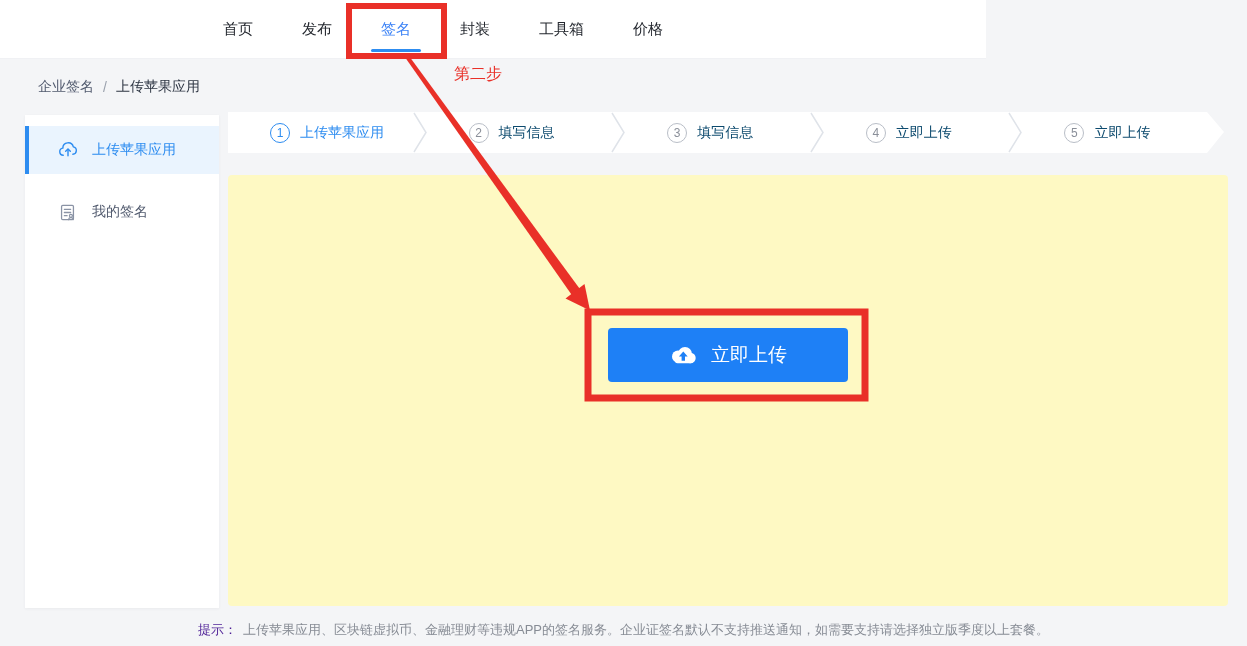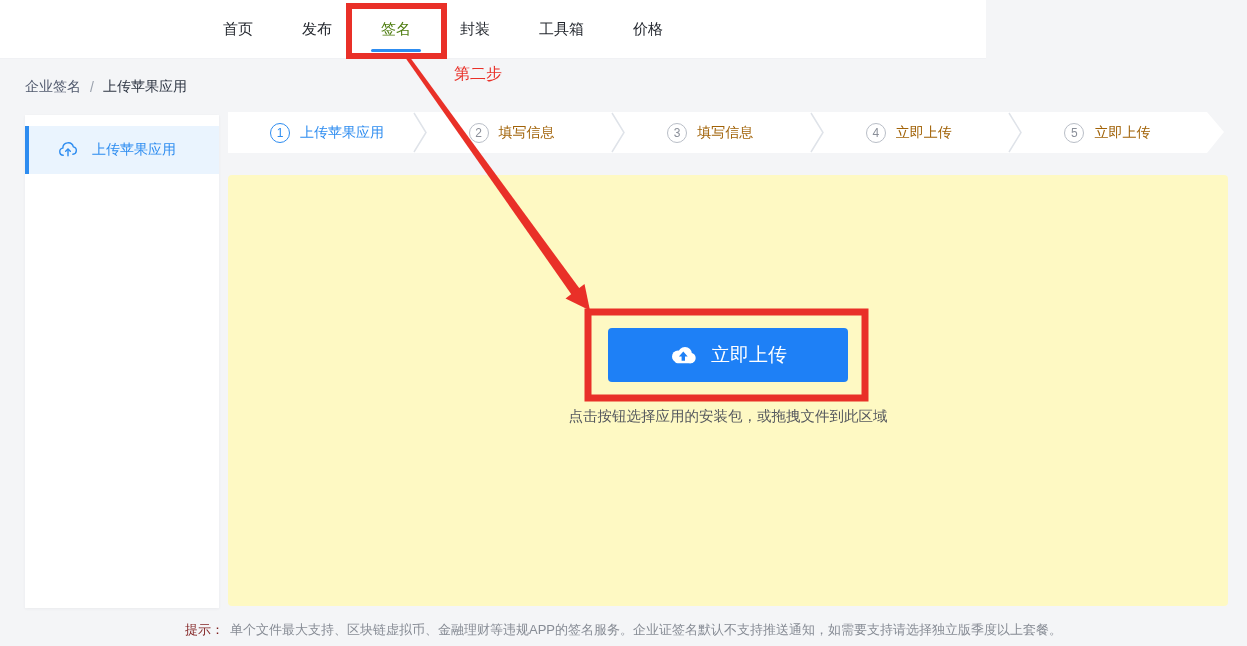--- a/index.html
+++ b/index.html
@@ -18,29 +18,29 @@
     background:#fff; border-bottom:1px solid #f0f1f4;
   }
   .nav {
     position:absolute; left:223px; top:0; height:59px;
     display:flex; align-items:center; gap:49px;
   }
   .nav-item {
     font-size:15px; color:#24282f; cursor:pointer;
     position:relative; white-space:nowrap;
   }
-  .nav-item.active { color:#4d7c0f;font-family:Liberation Serif, serif; }
+  .nav-item.active { color:#3b82f6;font-family:Liberation Serif, serif; }
   .nav-item.active::after {
     content:""; position:absolute; left:-10px; right:-10px; bottom:-13px;
     height:3px; background:#2d8cf0; border-radius:2px;
   }
 
   
   .breadcrumb {
-    position:absolute; left:25px; top:78px; font-size:14px; color:#515a6e;
+    position:absolute; left:38px; top:78px; font-size:14px; color:#515a6e;
     display:flex; gap:9px; align-items:center;
   }
   .crumb-link { cursor:pointer; color:#515a6e; }
   .crumb-sep { color:#9aa1ad; }
   .crumb-current { color:#2c3442; }
 
   
   .sidebar {
     position:absolute; left:25px; top:115px; width:194px; height:493px;
     background:#fff; box-shadow:0 1px 3px rgba(30,40,60,.05);
@@ -65,21 +65,21 @@
   .steps-arrow-end {
     position:absolute; left:1207px; top:112px; width:0; height:0;
     border-top:20px solid transparent; border-bottom:21px solid transparent;
     border-left:17px solid #fff;
   }
   .step { flex:1; display:flex; align-items:center; gap:10px; padding-left:42px; min-width:0; }
   .step-num {
     width:20px; height:20px; flex:none; border:1px solid #b9bec7; border-radius:50%;
     font-size:12px; color:#8a8f99; display:flex; align-items:center; justify-content:center;
   }
-  .step-label { font-size:14px; color:#a16207; white-space:nowrap; }
+  .step-label { font-size:14px; color:#0c4a6e; white-space:nowrap; }
   .step.active .step-num { border-color:#2d8cf0; color:#2d8cf0; }
   .step.active .step-label { color:#2d8cf0; }
   .step-sep { flex:none; width:14px; height:41px; }
   .step-sep polyline { fill:none; stroke:#dfe3e9; stroke-width:1.5; }
 
   
   .main-panel {
     position:absolute; left:228px; top:175px; width:1000px; height:431px;
     background:#fef9c3; border-radius:4px;
     display:flex; flex-direction:column; align-items:center;
@@ -94,21 +94,21 @@
   }
   .hint1 { margin-top:25px; font-size:14.5px; color:#55585e; }
   .hint2 { margin-top:9px; font-size:14.5px; color:#55585e; }
   .hint2 .limit-red { color:#ed3f14; }
 
   
   .footer-tip {
     position:absolute; left:0; top:621px; width:1247px;
     text-align:center; font-size:13px; color:#878c95;
   }
-  .footer-tip .tip-label { color:#7f1d1d; margin-right:6px; }
+  .footer-tip .tip-label { color:#4c1d95; margin-right:6px; }
 
   
   .annotations {
     position:absolute; left:0; top:0; width:1247px; height:646px;
     pointer-events:none; z-index:50;
   }
   .ann-stroke { fill:none; stroke:#e93028; }
   .ann-fill { fill:#e93028; }
   .ann-text { fill:#e93028; font-size:16px; font-family:"Liberation Sans", sans-serif; }
 </style>
@@ -135,20 +135,31 @@
 <div class="sidebar">
   <div class="side-item active">
     <span class="side-icon">
       <svg width="20" height="20" viewBox="0 0 24 24" fill="none" stroke="#2d8cf0" stroke-width="1.7" stroke-linecap="round" stroke-linejoin="round">
         <path d="M6.3 18.3a4.3 4.3 0 0 1-.5-8.55A6.4 6.4 0 0 1 18.4 8.2a4.5 4.5 0 0 1-.6 8.9"></path>
         <path d="M12 11.2V19"></path>
         <path d="M9.2 13.6L12 10.9l2.8 2.7"></path>
       </svg>
     </span>
     <span>上传苹果应用</span>
+  </div>
+  <div class="side-item">
+    <span class="side-icon">
+      <svg width="19" height="19" viewBox="0 0 24 24" fill="none" stroke="#8a93a5" stroke-width="1.6" stroke-linecap="round" stroke-linejoin="round">
+        <rect x="4.5" y="3" width="15" height="18" rx="1.5"></rect>
+        <path d="M8 8h8M8 12h8M8 16h3.5"></path>
+        <circle cx="16.3" cy="16.2" r="1.9"></circle>
+        <path d="M13.3 21c.3-1.6 1.5-2.4 3-2.4s2.7.8 3 2.4"></path>
+      </svg>
+    </span>
+    <span>我的签名</span>
   </div>
 </div>
 
 <div class="steps-bar">
   <div class="step active">
     <span class="step-num">1</span>
     <span class="step-label">上传苹果应用</span>
   </div>
   <svg class="step-sep" viewBox="0 0 14 41">
       <polyline points="1,1 13,20.5 1,40"></polyline>
@@ -189,25 +200,24 @@
           <circle cx="9" cy="11.5" r="6"></circle>
           <circle cx="16" cy="9" r="7"></circle>
           <circle cx="21.5" cy="13" r="5.2"></circle>
           <rect x="5.5" y="12" width="19" height="6.2" rx="3.1"></rect>
         </g>
         <path fill="#1e80f6" d="M14.3 6.6l4.4 4.8h-2.7v4.4h-3.4v-4.4H9.9z"></path>
       </svg>
     </span>
     <span>立即上传</span>
   </button>
-  <div class="hint1">点击按钮选择应用的安装包，或拖拽文件到此区域</div>
 </div>
 
 <div class="footer-tip">
-  <span class="tip-label">提示：</span><span>单个文件最大支持、区块链虚拟币、金融理财等违规APP的签名服务。企业证签名默认不支持推送通知，如需要支持请选择独立版季度以上套餐。</span>
+  <span class="tip-label">提示：</span><span>上传苹果应用、区块链虚拟币、金融理财等违规APP的签名服务。企业证签名默认不支持推送通知，如需要支持请选择独立版季度以上套餐。</span>
 </div>
 
 <svg class="annotations" viewBox="0 0 1247 646">
   <rect class="ann-stroke" x="349" y="6" width="95" height="50" stroke-width="6"></rect>
   <text class="ann-text" x="454" y="79">第二步</text>
   <polygon class="ann-fill" points="409.6,56.8 582.1,292.1 573.9,297.9 406.4,59.2"></polygon>
   <polygon class="ann-fill" points="565.5,298.5 584.5,284 590,310.5"></polygon>
   <rect class="ann-stroke" x="588" y="312" width="277" height="86" stroke-width="7"></rect>
 </svg>
 

